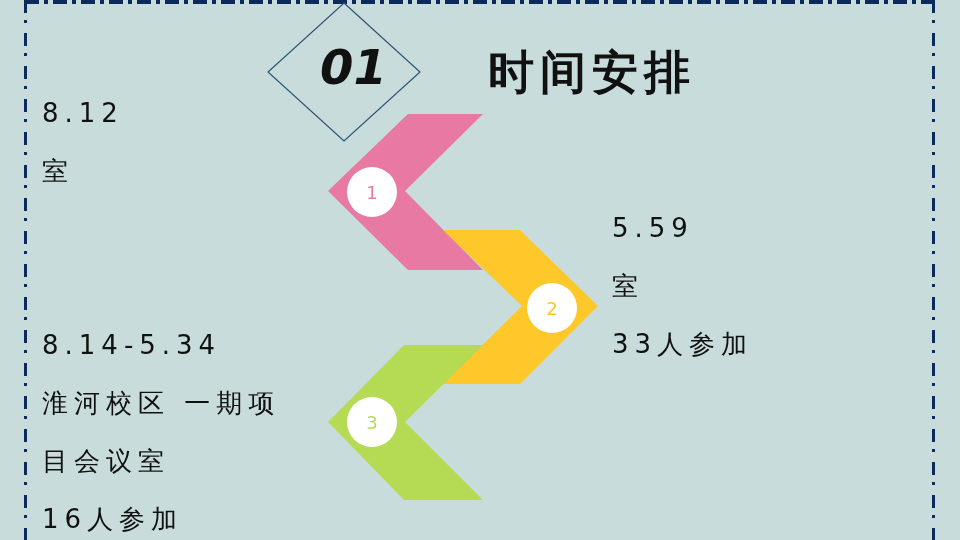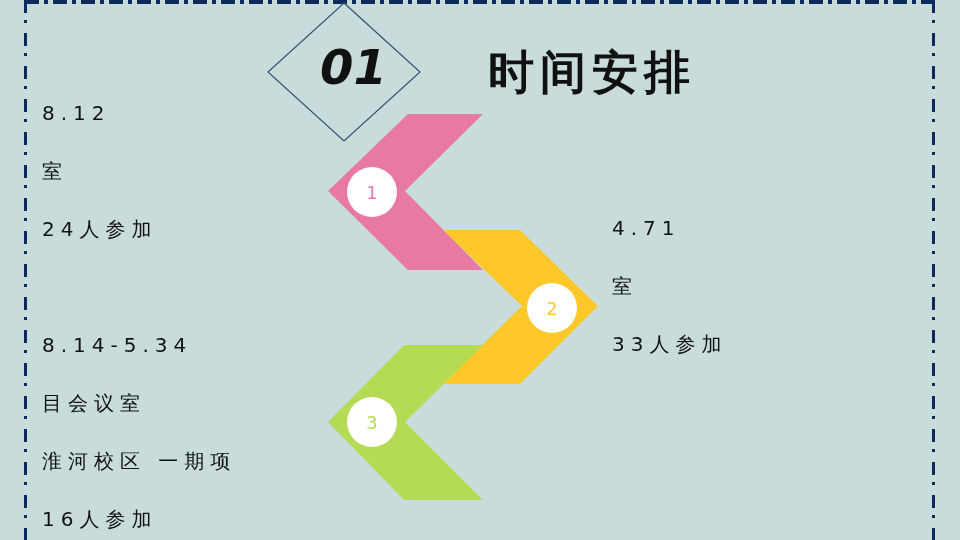--- a/index.html
+++ b/index.html
@@ -5,21 +5,21 @@
   html,body{margin:0;padding:0;}
   body{width:960px;height:540px;overflow:hidden;background:#c9dcdc;position:relative;font-family:"DejaVu Sans",sans-serif;color:#111;}
   .frame-top{position:absolute;left:25px;top:0;width:910px;height:4px;
     background:repeating-linear-gradient(90deg,#0d2a5c 0 14px,transparent 14px 19px,#0d2a5c 19px 23px,transparent 23px 28px);}
   .frame-left,.frame-right{position:absolute;top:0;width:3px;height:540px;
     background:repeating-linear-gradient(180deg,#0d2a5c 0 13px,transparent 13px 20px,#0d2a5c 20px 23px,transparent 23px 33px);}
   .frame-left{left:24px;}
   .frame-right{left:932px;}
   .num-title{position:absolute;left:320px;top:39px;font-size:48px;font-style:italic;font-weight:bold;}
   .title{position:absolute;left:440px;top:42px;font-size:46px;font-family:"DejaVu Serif",serif;font-weight:bold;letter-spacing:6px;margin-left:48px;}
-  .txt{position:absolute;font-size:20px;line-height:58px;letter-spacing:6px;}
+  .txt{position:absolute;font-size:26px;line-height:58px;letter-spacing:6px;}
   .circle{position:absolute;width:50px;height:50px;border-radius:50%;background:#fff;display:flex;align-items:center;justify-content:center;font-size:18px;}
 </style>
 </head>
 <body>
 
 <div class="frame-top"></div>
 <div class="frame-left"></div>
 <div class="frame-right"></div>
 
 <svg style="position:absolute;left:0;top:0" width="960" height="540">
@@ -32,27 +32,26 @@
 <div class="num-title">01</div>
 <div class="title">时间安排</div>
 
 <div class="circle" style="left:347px;top:167px;color:#e779a3;">1</div>
 <div class="circle" style="left:527px;top:283px;color:#fec72a;">2</div>
 <div class="circle" style="left:347px;top:397px;color:#b5db55;">3</div>
 
 <div class="txt" style="left:42px;top:84px;">
   <div>8.12</div>
   <div>室</div>
-  <div>24人参加</div>
 </div>
 
 <div class="txt" style="left:612px;top:199px;">
-  <div>4.71</div>
+  <div>5.59</div>
   <div>室</div>
   <div>33人参加</div>
 </div>
 
 <div class="txt" style="left:42px;top:316px;">
   <div>8.14-5.34</div>
+  <div>淮河校区 一期项</div>
   <div>目会议室</div>
-  <div>淮河校区 一期项</div>
   <div>16人参加</div>
 </div>
 
 </body></html>

